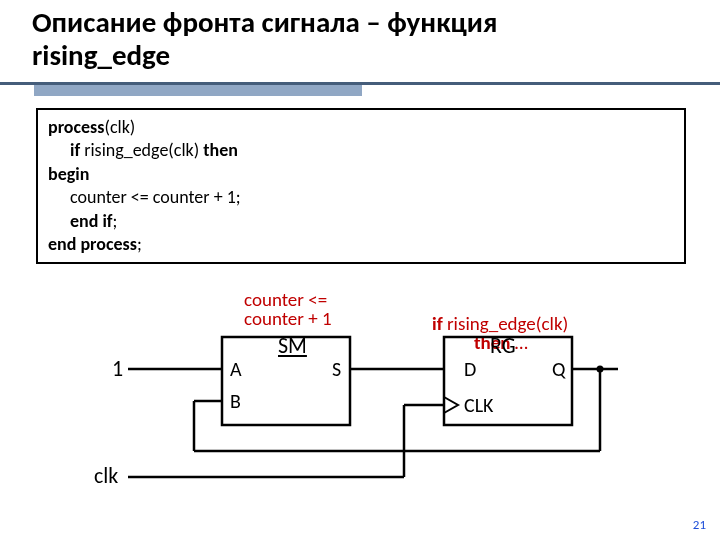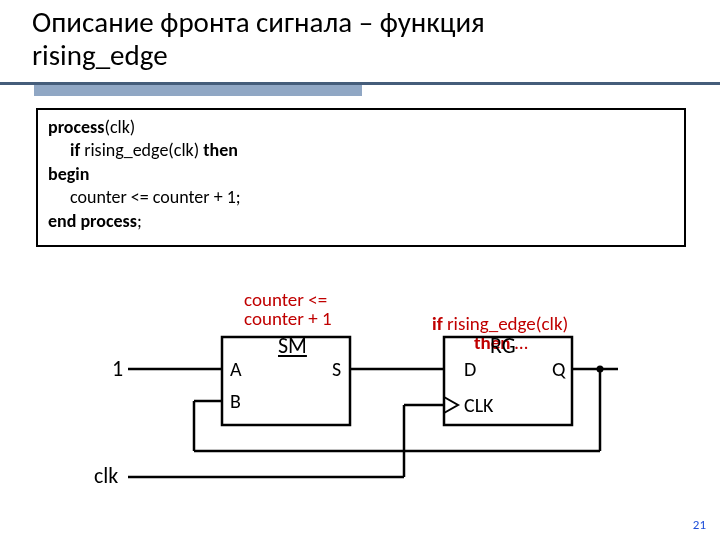--- a/index.html
+++ b/index.html
@@ -18,21 +18,21 @@
     height: 540px;
     position: relative;
     box-sizing: border-box;
   }
   .title {
     position: absolute;
     left: 32px;
     top: 6px;
     right: 20px;
     font-size: 29px;
-    font-weight: 400;
+    font-weight: 700;
     line-height: 1.15;
     color: #000;
   }
   .title-rule {
     position: absolute;
     left: 0;
     right: 0;
     top: 82px;
     height: 0;
     border-bottom: 3px solid #455d7a;
@@ -45,21 +45,21 @@
     height: 11px;
     background: #90a7c4;
   }
   .codebox {
     position: absolute;
     left: 36px;
     top: 108px;
     width: 650px;
     box-sizing: border-box;
     border: 2px solid #000;
-    padding: 6px 10px 12px 10px;
+    padding: 6px 10px 6px 10px;
     font-size: 18px;
     line-height: 1.3;
     font-family: "Calibri", "Arial", sans-serif;
   }
   .codebox .b { font-weight: 700; }
   .codebox .ind { display: inline-block; width: 22px; }
   .diagram {
     position: absolute;
     left: 0;
     top: 279px;
@@ -97,20 +97,21 @@
     <span>rising_edge</span>
   </div>
   <div class="title-rule"></div>
   <div class="accent-block"></div>
 
   <div class="codebox">
     <div><span class="b">process</span><span>(clk)</span></div>
     <div><span class="ind"></span><span class="b">if </span><span>rising_edge(clk) </span><span class="b">then</span></div>
     <div><span class="b">begin</span></div>
     <div><span class="ind"></span><span>counter &lt;= counter + 1;</span></div>
+    <div><span class="ind"></span><span class="b">end if</span><span>;</span></div>
     <div><span class="b">end process</span><span>;</span></div>
   </div>
 
   <div class="diagram">
 
     <div class="lbl" style="left:244px; top:11px;">
       <span>counter &lt;=</span><br>
       <span>counter + 1</span>
     </div>
     <div class="lbl" style="left:432px; top:11px;margin-top:24px;">

